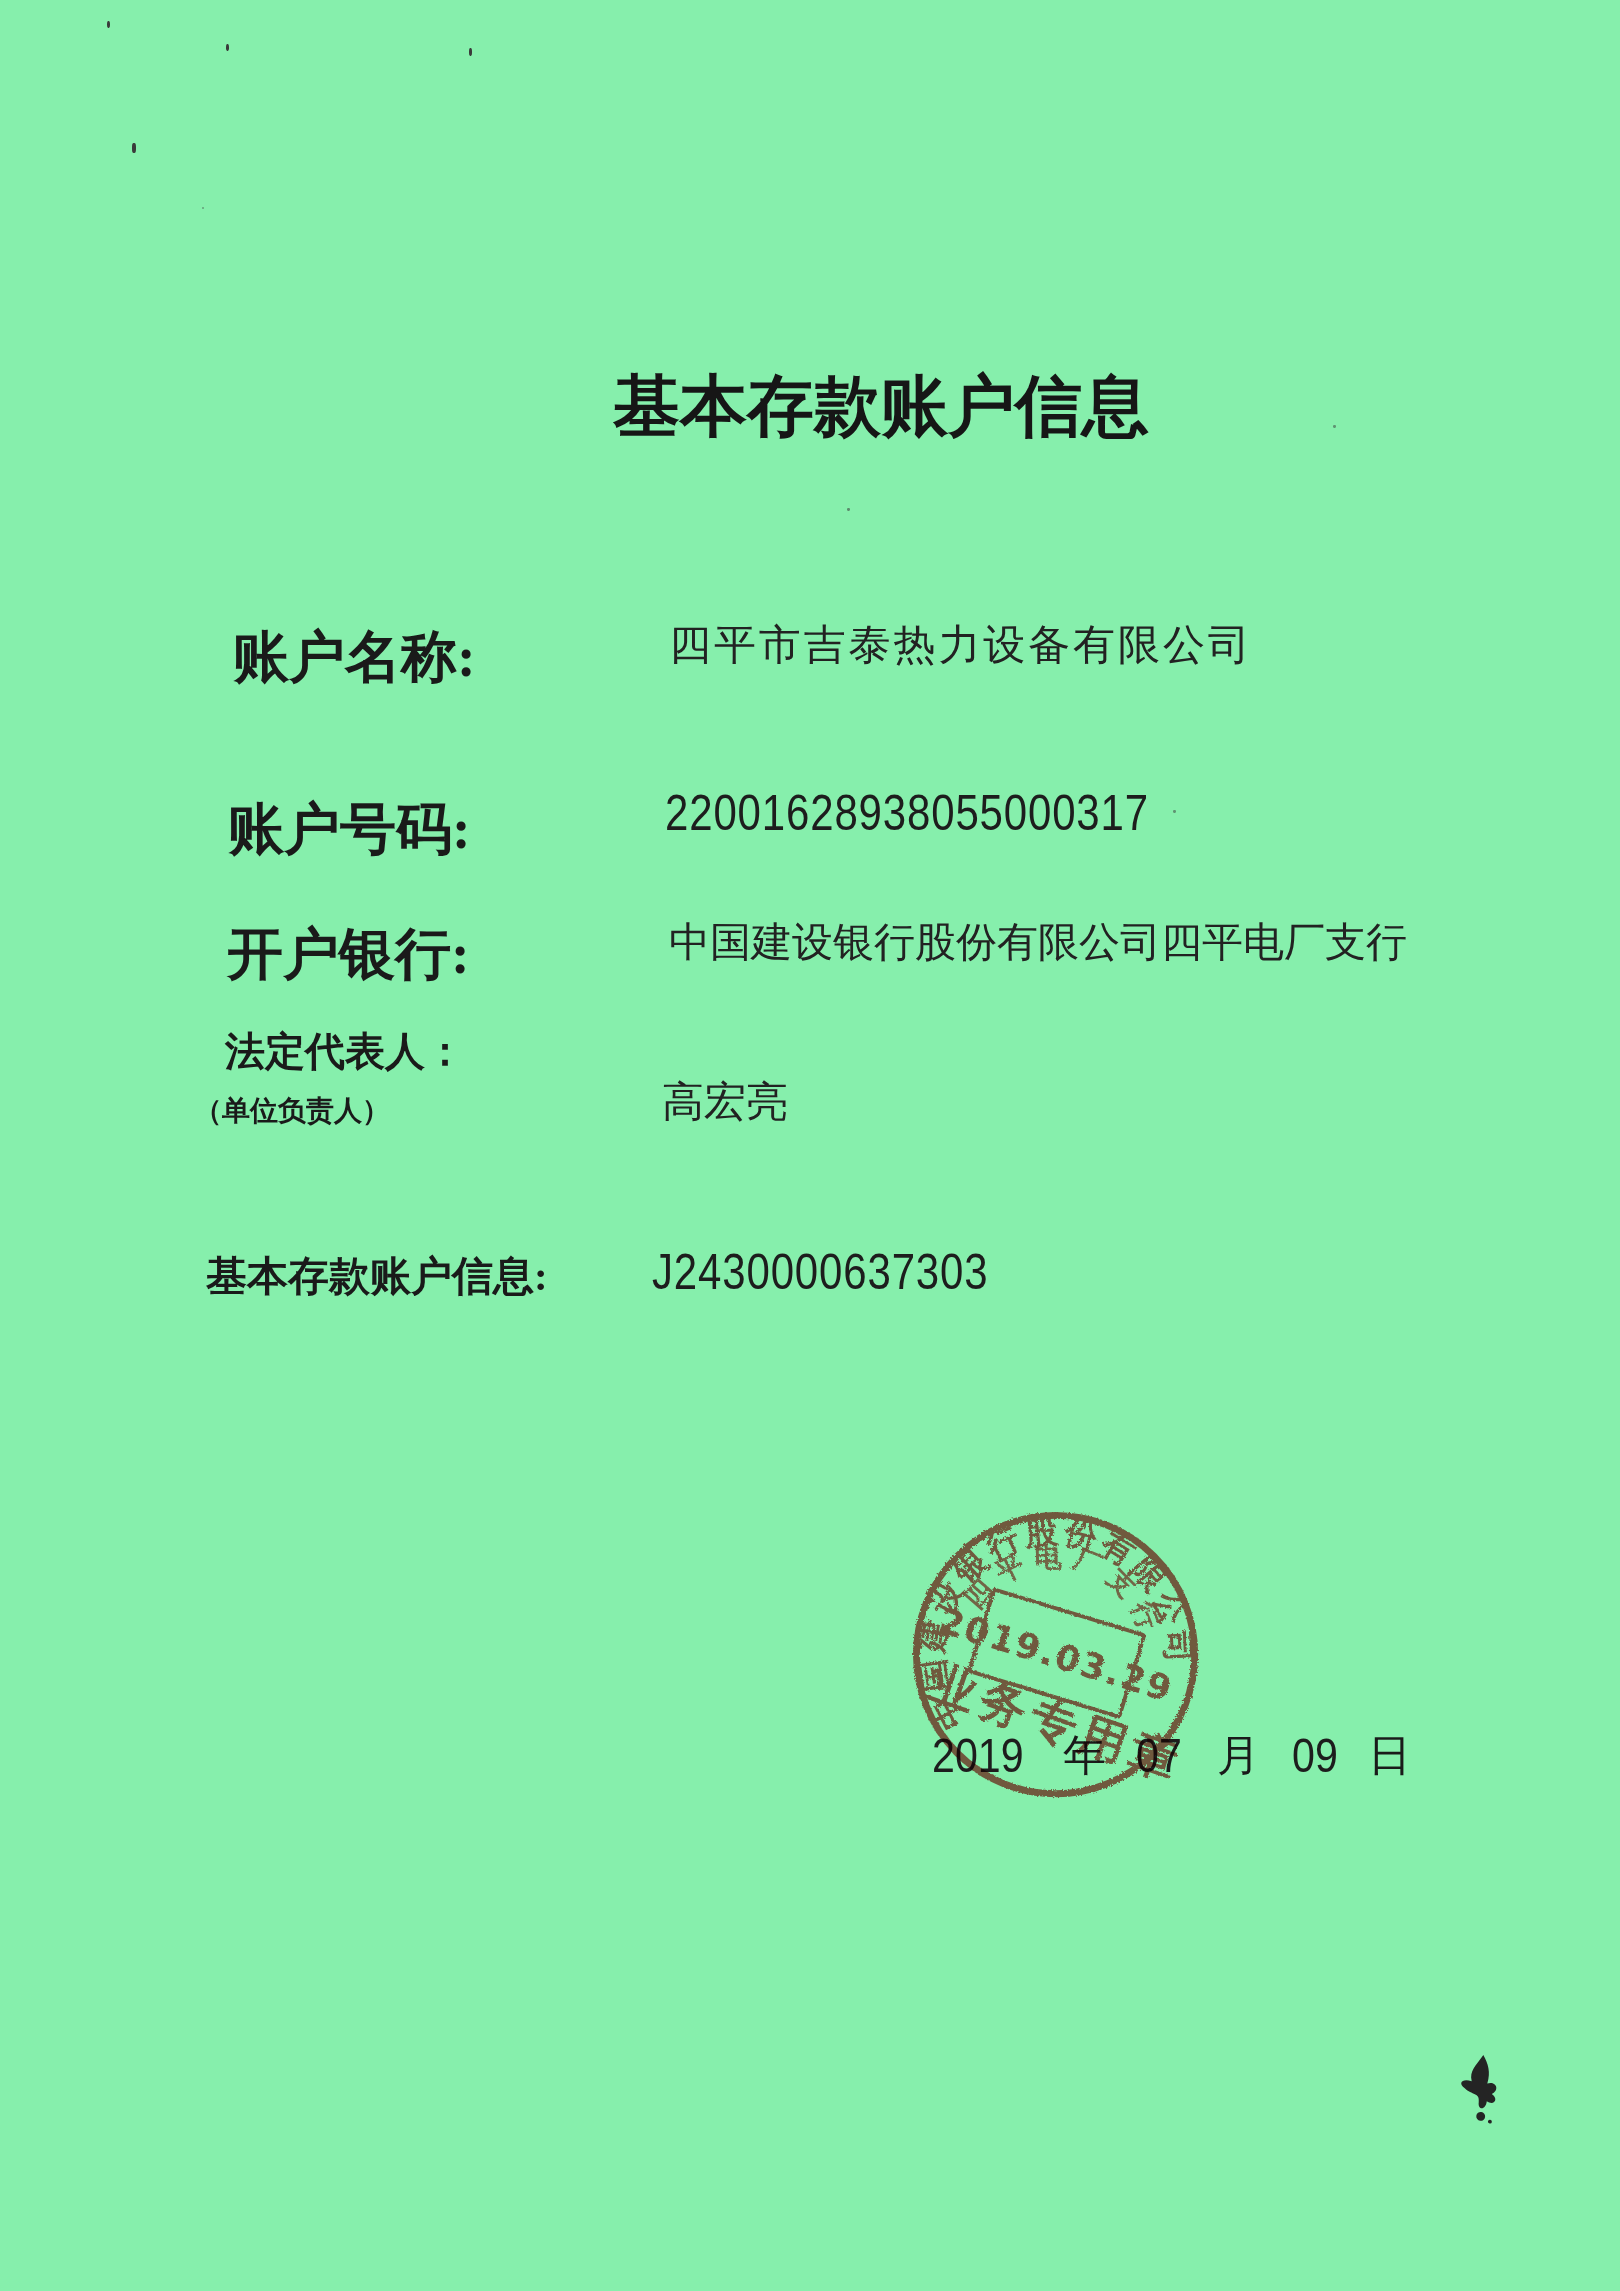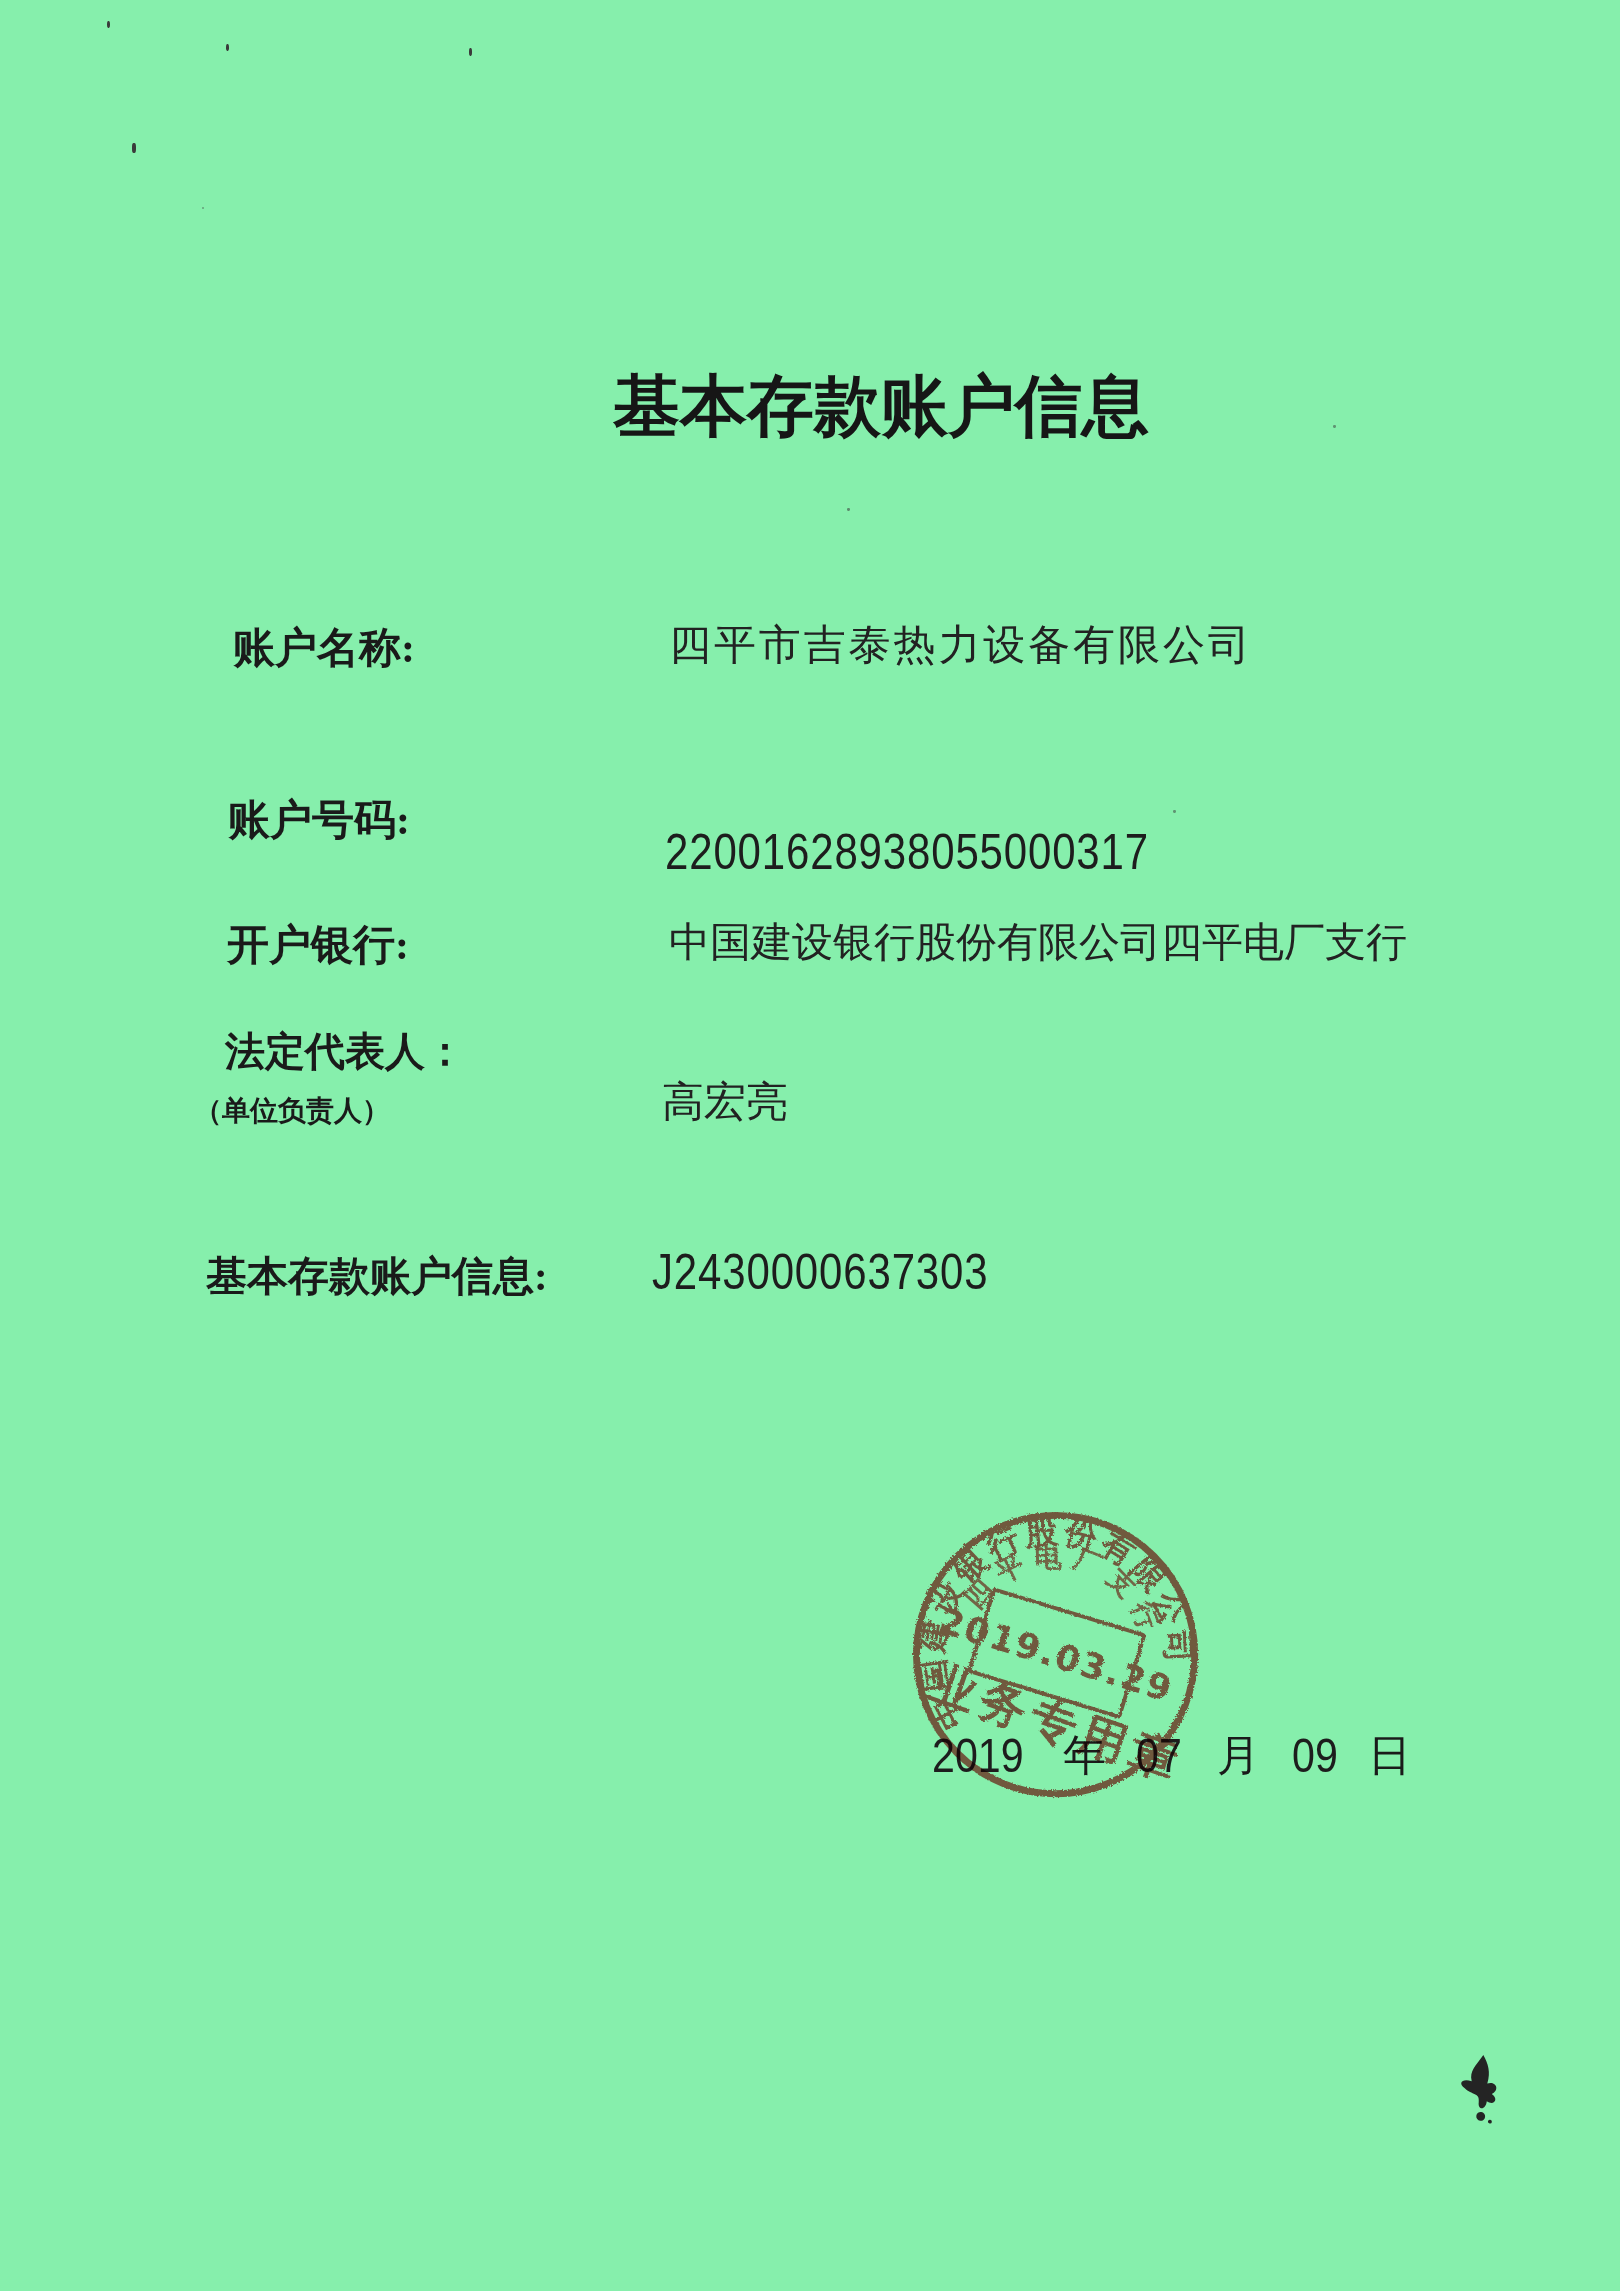--- a/index.html
+++ b/index.html
@@ -10,21 +10,21 @@
     overflow:hidden;
     font-family:"Liberation Serif","DejaVu Serif",serif;
     color:#1c1c1c;
   }
   .title{
     position:absolute;left:613px;top:361px;
     font-size:67px;font-weight:700;letter-spacing:0px;
     white-space:nowrap;color:#161616;
   }
   .lbl{
-    position:absolute;font-weight:700;font-size:42px;color:#1a1a1a;white-space:nowrap;
+    position:absolute;font-weight:700;font-size:56px;color:#1a1a1a;white-space:nowrap;
   }
   .val{
     position:absolute;font-weight:400;font-size:42px;color:#222;white-space:nowrap;
   }
   .val.wide{letter-spacing:2.9px;}
   .num{
     font-family:"Liberation Sans","DejaVu Sans",sans-serif;
     font-size:50px;font-weight:400;color:#1d1d1d;
     display:inline-block;transform:scaleX(0.84);transform-origin:0 50%;
     letter-spacing:1px;
@@ -48,21 +48,21 @@
 <body>
 
 <div class="page">
 
   <div class="title">基本存款账户信息</div>
 
   <div class="lbl" style="left:233px;top:620px;">账户名称:</div>
   <div class="val wide" style="left:669px;top:617px;">四平市吉泰热力设备有限公司</div>
 
   <div class="lbl" style="left:228px;top:792px;">账户号码:</div>
-  <div class="val" style="left:665px;top:823px;">
+  <div class="val" style="left:665px;top:784px;">
     <span class="num">22001628938055000317</span>
   </div>
 
   <div class="lbl" style="left:227px;top:917px;">开户银行:</div>
   <div class="val" style="left:669px;top:915px;font-size:41px;">中国建设银行股份有限公司四平电厂支行</div>
 
   <div class="lbl lbl2line" style="left:225px;top:1032px;font-size:40px;">法定代表人：</div>
   <div class="lbl lbl2line" style="left:194px;top:1097px;font-size:28px;">（单位负责人）</div>
   <div class="val" style="left:662px;top:1074px;">高宏亮</div>
 

